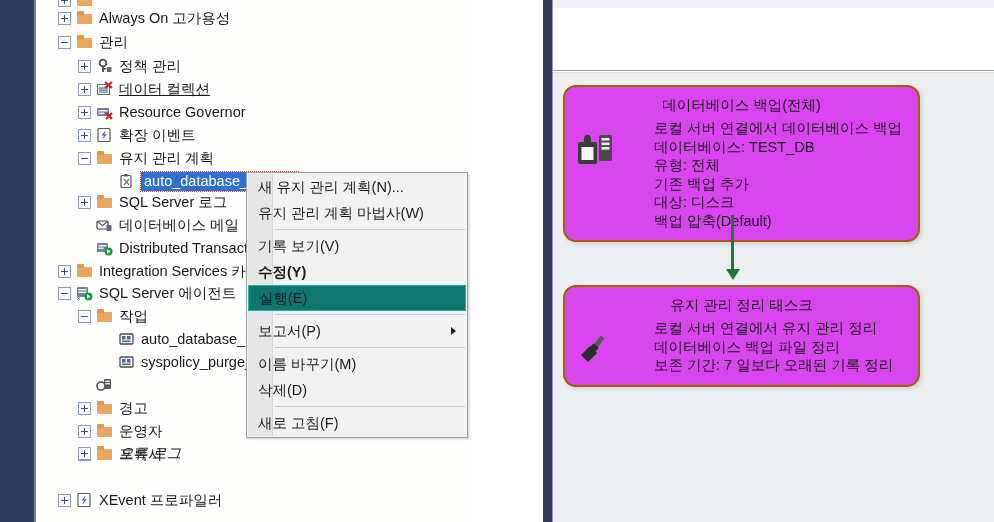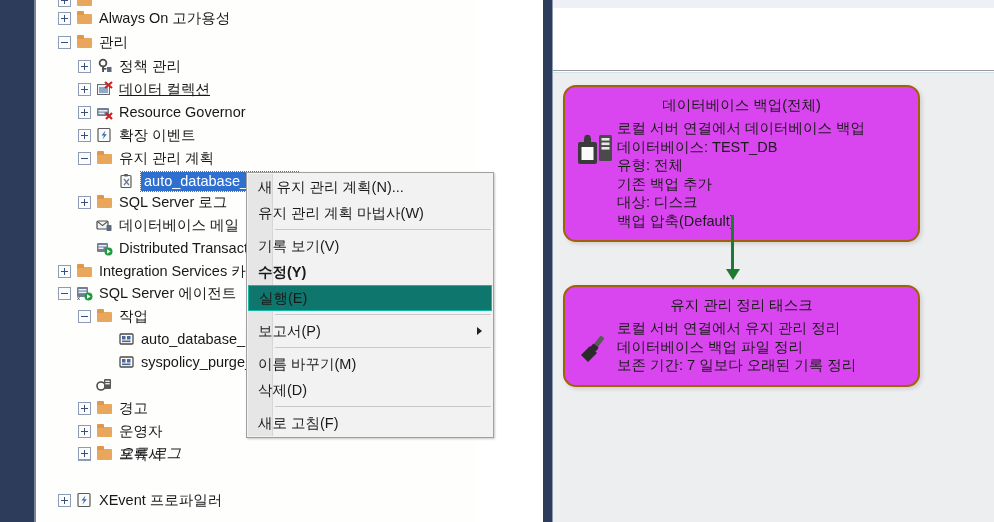--- a/index.html
+++ b/index.html
@@ -99,21 +99,21 @@
     background: #2f6fd0;
     color: #ffffff;
     outline: 1px dotted #c44;
     padding: 1px 3px 2px 3px;
   }
 
   
   .ctx-menu {
     position: absolute;
     left: 246px; top: 172px;
-    width: 248px;
+    width: 222px;
     background: #f2f2f2;
     border: 1px solid #a0a0a0;
     font-size: 14.5px;
     color: #1a1a1a;
     z-index: 40;
     box-shadow: 1px 1px 2px rgba(0,0,0,0.22);
   }
   .ctx-gutter {
     position: absolute;
     left: 1px; top: 1px;
@@ -199,20 +199,21 @@
     text-align: center;
     font-size: 14.5px;
     color: #1b1b1b;
     padding-top: 9px;
     padding-bottom: 4px;
   }
   .task-body {
     display: flex;
     align-items: flex-start;
     padding: 0 10px 10px 8px;
+    gap: 37px;
   }
   .task-icon {
     flex: 0 0 auto;
     width: 44px;
     display: flex;
     align-items: center;
     justify-content: center;
     padding-top: 14px;
   }
   .task-lines {

